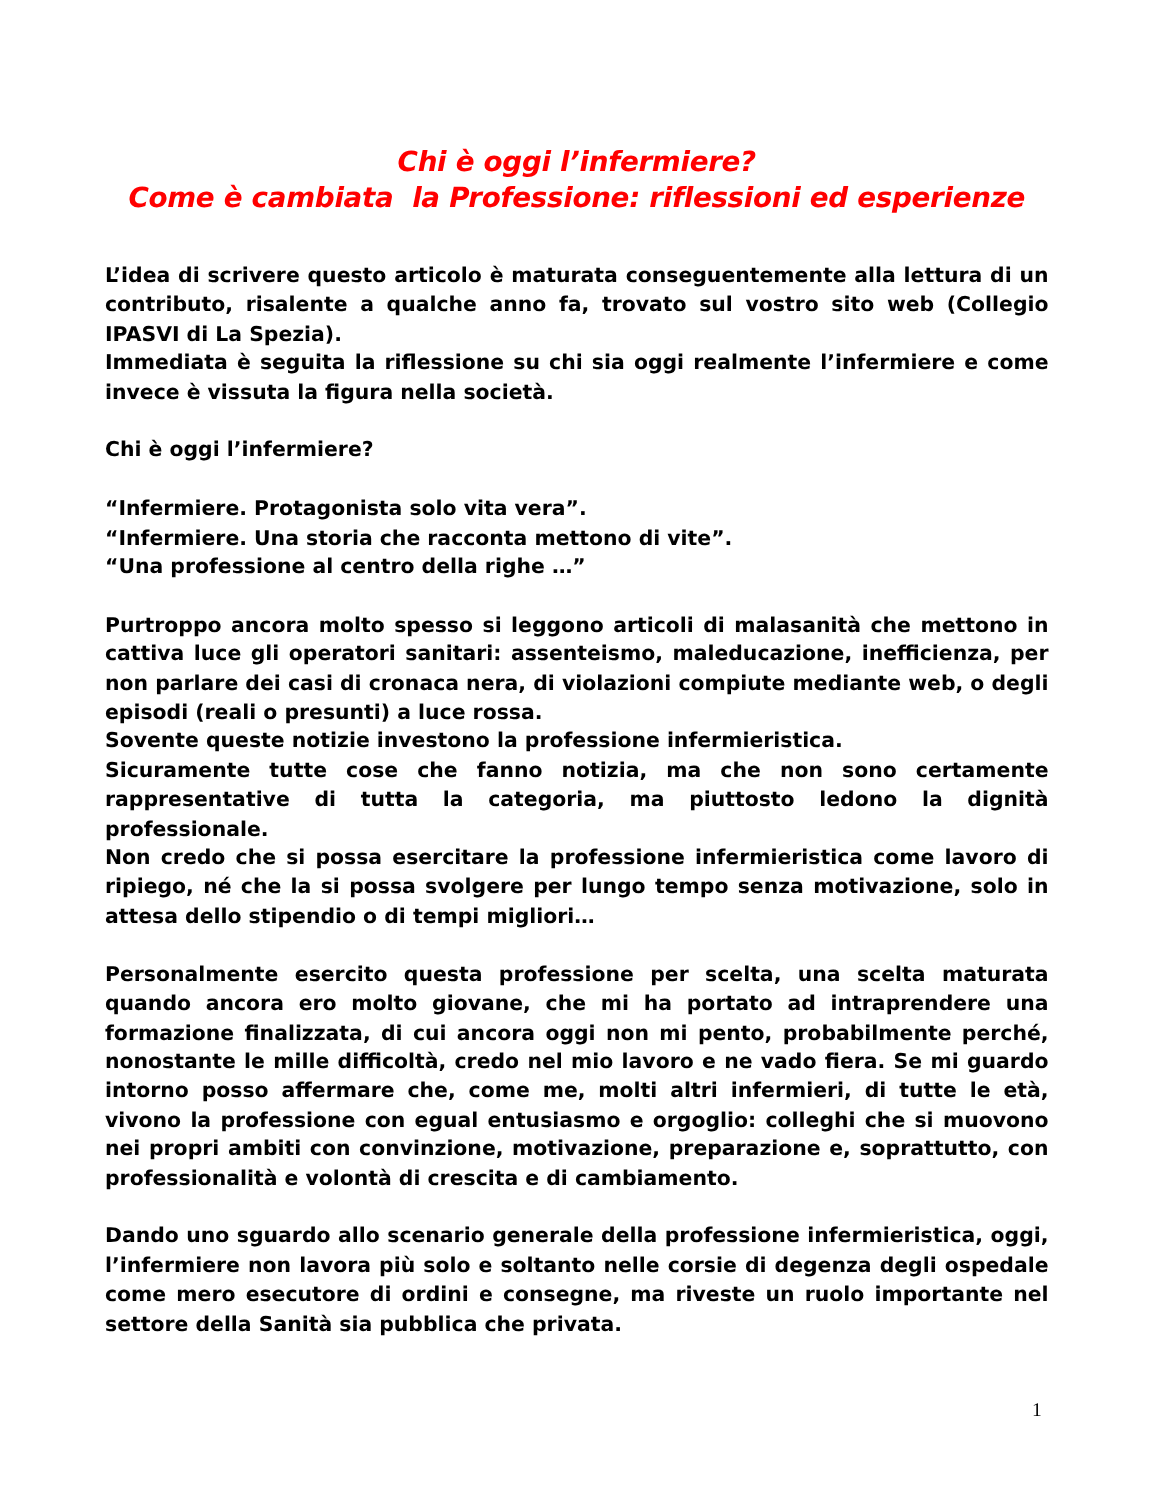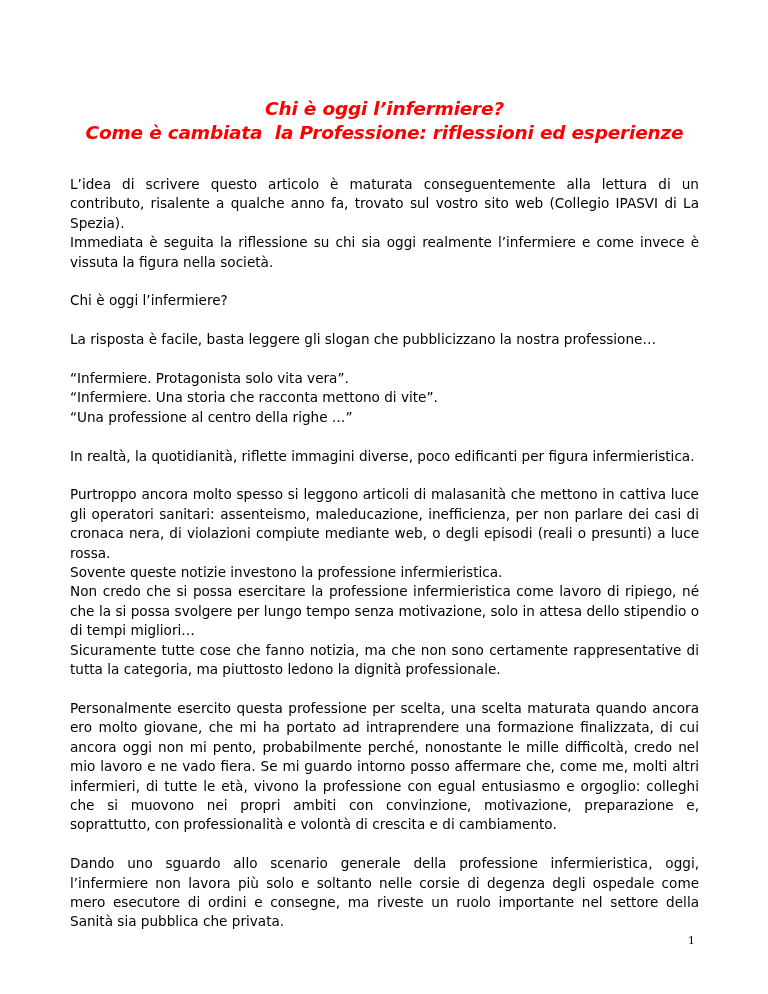--- a/index.html
+++ b/index.html
@@ -8,21 +8,21 @@
     position: absolute; left: 70px; top: 97px; width: 629px;
     font-family: "DejaVu Sans", sans-serif;
     font-size: 13.6px; line-height: 19.4px; color: #000;
   }
   .title {
     text-align: center; color: #ff0000; font-weight: bold; font-style: italic;
     font-size: 18.5px; line-height: 24px; margin: 0 0 30px 0;
     font-family: "DejaVu Sans", sans-serif; letter-spacing: -0.2px;
   }
   .title div { white-space: pre; }
-  p { margin: 0 0 19.4px 0; text-align: justify; }
+  p { margin: 0 0 19.4px 0; text-align: justify; font-weight: bold; }
   .line { display: block; }
   .pagenum {
     position: absolute; left: 688px; top: 932px;
     font-family: "Liberation Serif", serif; font-size: 13px; color: #000;
   }
 </style>
 </head>
 <body>
 
 <div class="page">
@@ -33,39 +33,33 @@
 
   <p>
     <span class="line">L’idea di scrivere questo articolo è maturata conseguentemente alla lettura di un contributo, risalente a qualche anno fa, trovato sul vostro sito web (Collegio IPASVI di La Spezia).</span>
     <span class="line">Immediata è seguita la riflessione su chi sia oggi realmente l’infermiere e come invece è vissuta la figura nella società.</span>
   </p>
 
   <p>
     <span class="line">Chi è oggi l’infermiere?</span>
   </p>
 
-  <p>
-    <span class="line">La risposta è facile, basta leggere gli slogan che pubblicizzano la nostra professione…</span>
-  </p>
 
   <p>
     <span class="line">“Infermiere. Protagonista solo vita vera”.</span>
     <span class="line">“Infermiere. Una storia che racconta mettono di vite”.</span>
     <span class="line">“Una professione al centro della righe …”</span>
   </p>
 
-  <p>
-    <span class="line">In realtà, la quotidianità, riflette immagini diverse, poco edificanti per figura infermieristica.</span>
-  </p>
 
   <p>
     <span class="line">Purtroppo ancora molto spesso si leggono articoli di malasanità che mettono in cattiva luce gli operatori sanitari: assenteismo, maleducazione, inefficienza, per non parlare dei casi di cronaca nera, di violazioni compiute mediante web, o degli episodi (reali o presunti) a luce rossa.</span>
     <span class="line">Sovente queste notizie investono la professione infermieristica.</span>
+    <span class="line">Sicuramente tutte cose che fanno notizia, ma che non sono certamente rappresentative di tutta la categoria, ma piuttosto ledono la dignità professionale.</span>
     <span class="line">Non  credo che si possa esercitare la professione infermieristica come lavoro di ripiego, né che la si possa svolgere per lungo tempo senza motivazione, solo in attesa dello stipendio o di tempi migliori…</span>
-    <span class="line">Sicuramente tutte cose che fanno notizia, ma che non sono certamente rappresentative di tutta la categoria, ma piuttosto ledono la dignità professionale.</span>
   </p>
 
   <p>
     <span class="line">Personalmente esercito questa professione per scelta, una scelta maturata quando ancora ero molto giovane, che mi ha portato ad intraprendere una formazione finalizzata, di cui ancora oggi non mi pento, probabilmente perché, nonostante le mille difficoltà, credo nel mio lavoro e ne vado fiera. Se mi guardo intorno posso affermare che, come me, molti altri infermieri, di tutte le età, vivono la professione con egual entusiasmo e orgoglio: colleghi che si muovono nei propri ambiti con convinzione, motivazione, preparazione e, soprattutto,  con professionalità e volontà di crescita e di cambiamento.</span>
   </p>
 
   <p>
     <span class="line">Dando uno sguardo allo scenario generale della professione infermieristica, oggi, l’infermiere non lavora più solo e soltanto nelle corsie di degenza degli ospedale come mero esecutore di ordini e consegne, ma riveste un ruolo importante nel settore della Sanità sia pubblica che privata.</span>
   </p>
 </div>

